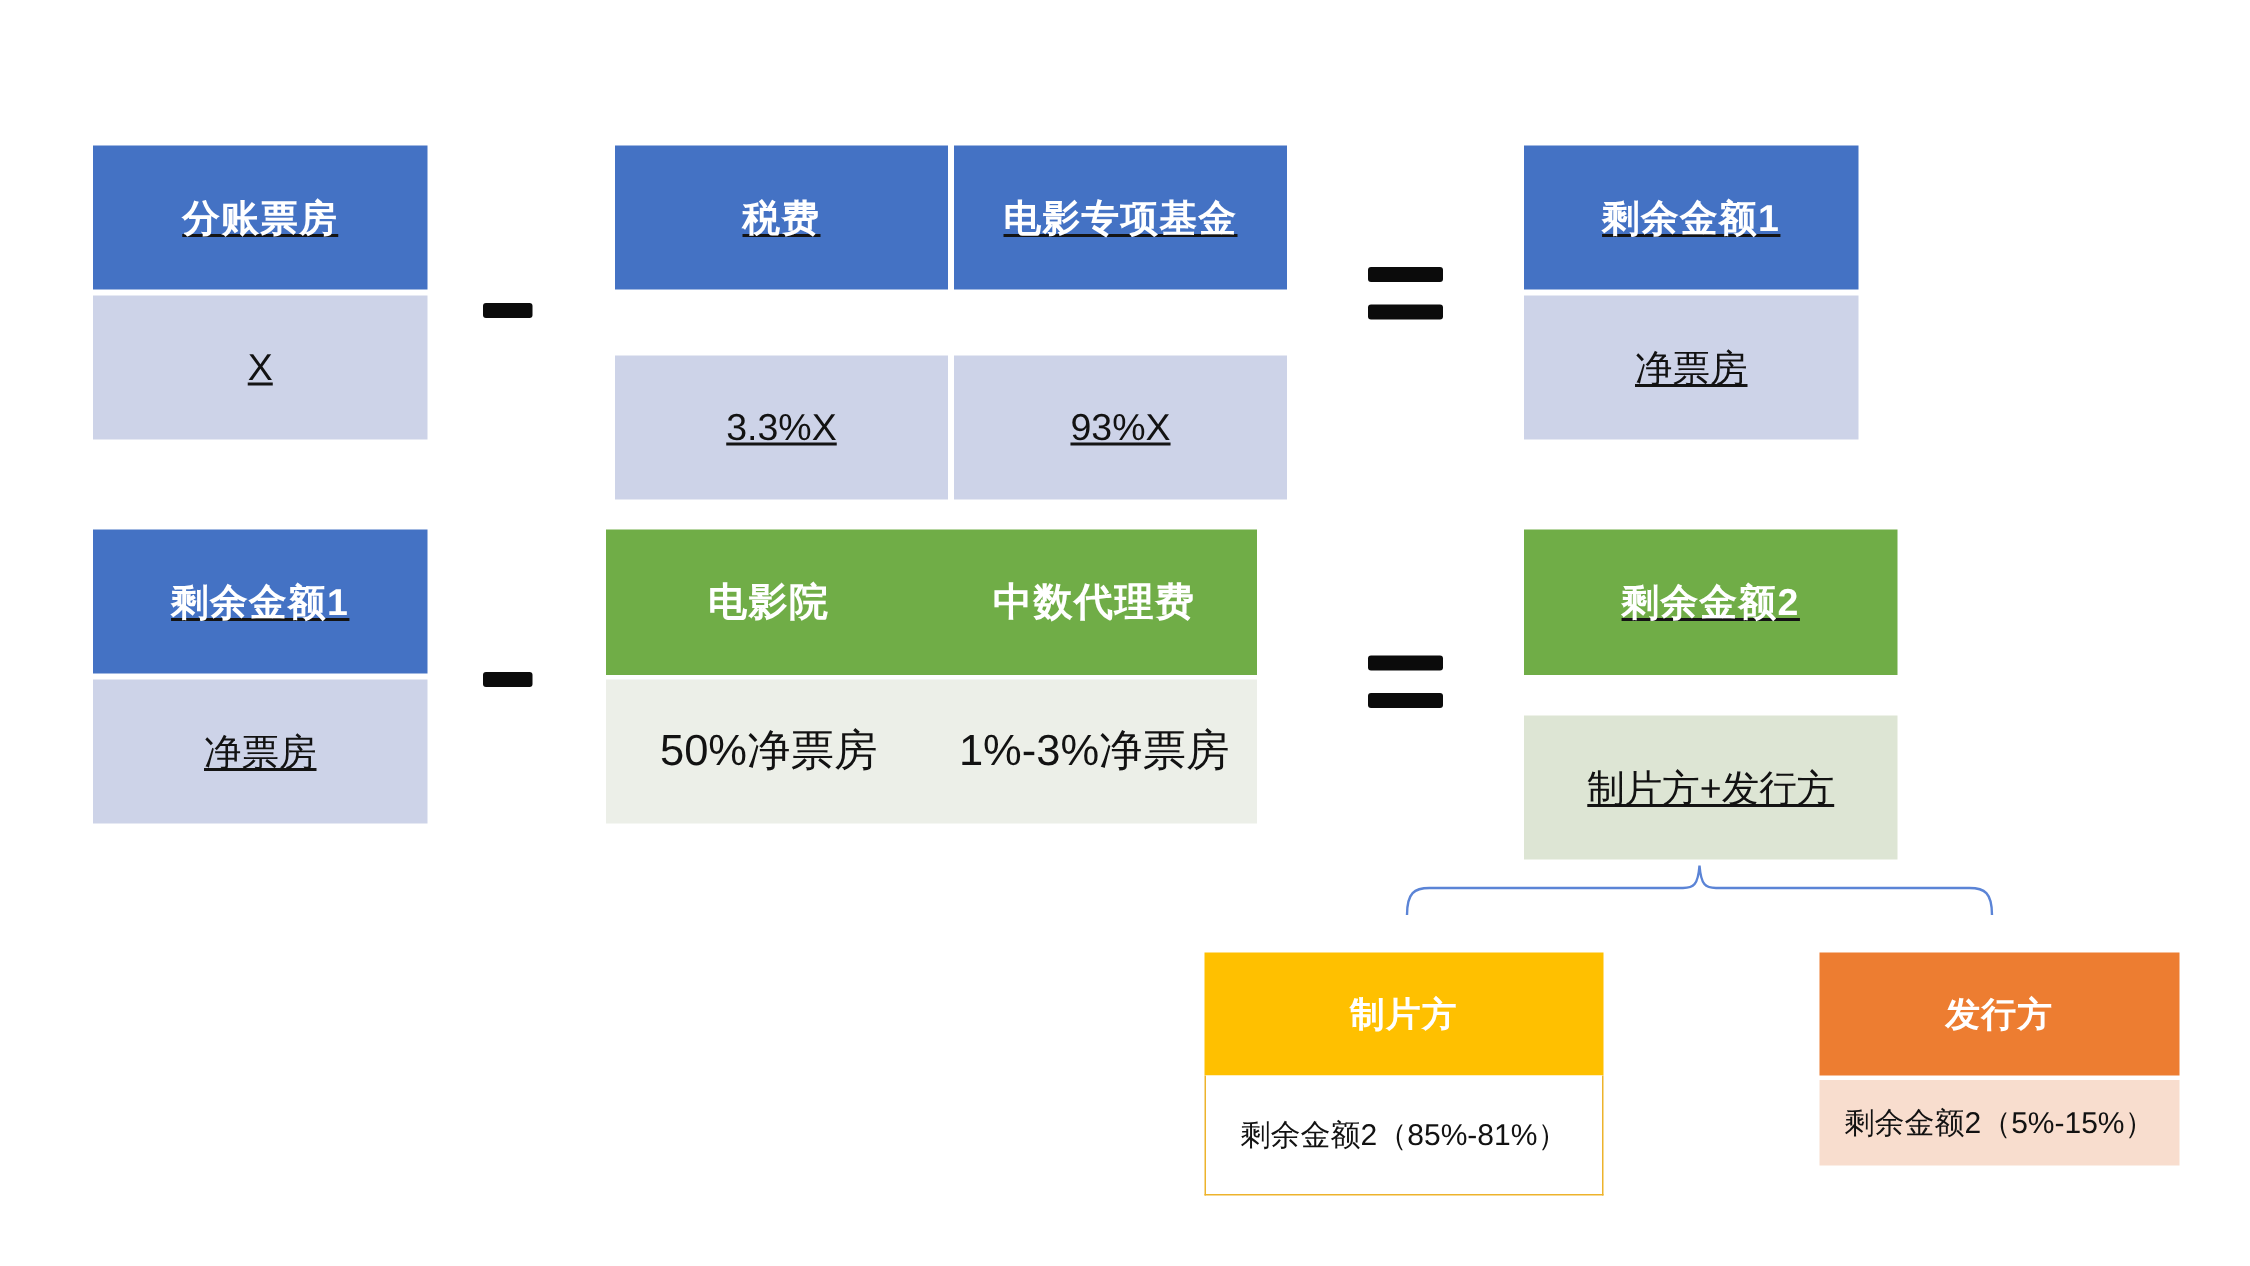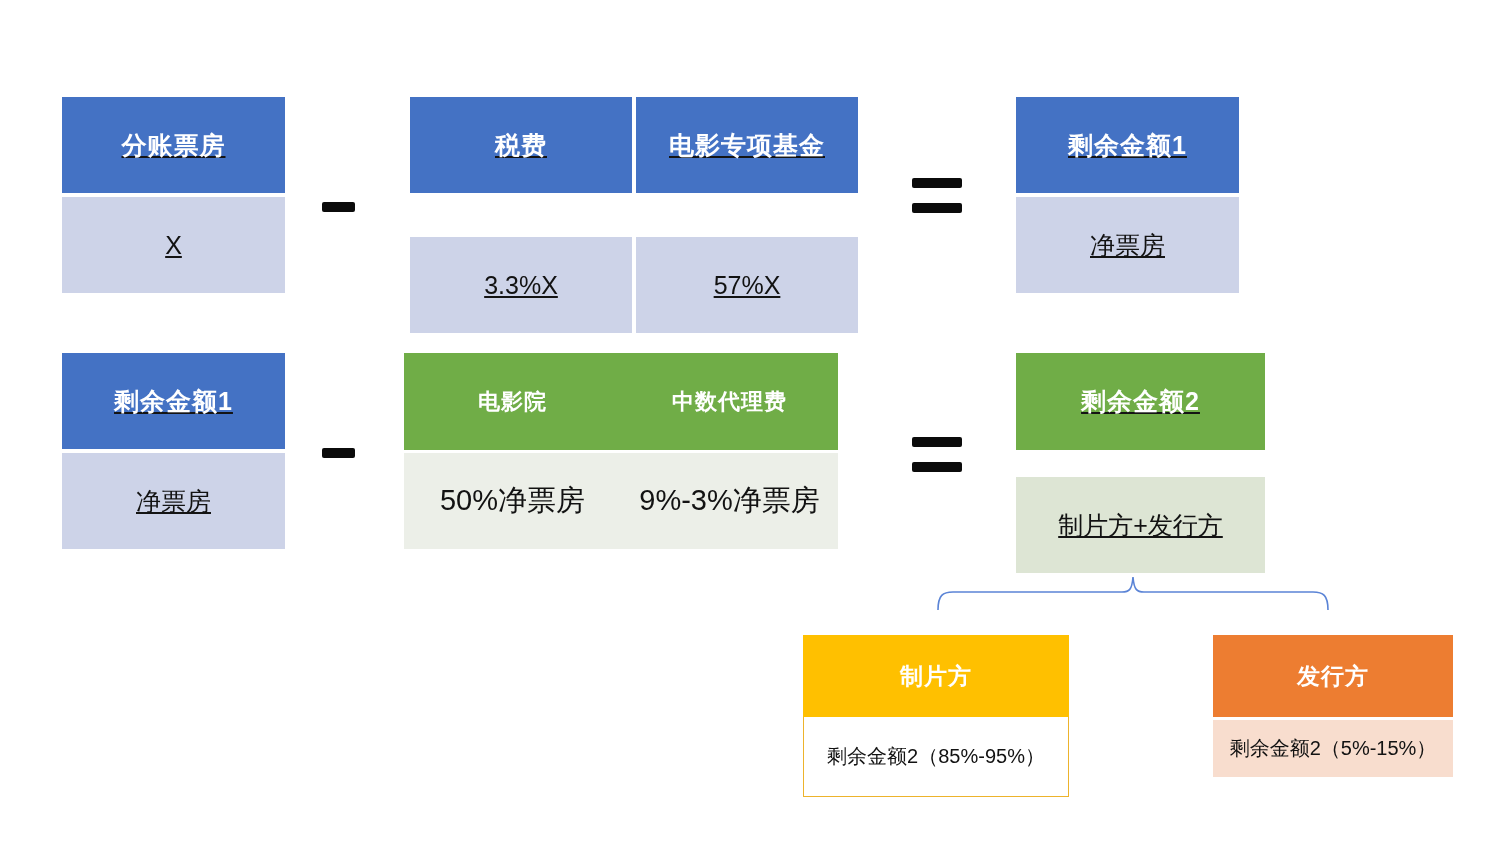--- a/index.html
+++ b/index.html
@@ -25,21 +25,21 @@
   .green-body-light{background:#ECEFE8;}
   .green-body{background:#DDE5D4;}
   
   .cells{display:flex;gap:4px;}
   .cells .tbox{flex:1;gap:20px;}
   
   .wide{display:flex;flex-direction:column;}
   .wide .hdrow{height:97px;background:#70AD47;display:flex;}
   .wide .hdrow span{
     flex:1;display:flex;align-items:center;justify-content:center;
-    color:#fff;font-weight:bold;font-size:22px;letter-spacing:1px;
+    color:#fff;font-weight:bold;font-size:26px;letter-spacing:1px;
   }
   .wide .gap{height:3px;}
   .wide .bdrow{height:96px;display:flex;}
   .wide .bdrow span{
     flex:1;display:flex;align-items:center;justify-content:center;
     font-size:29px;color:#121212;
   }
   
   .minus{width:33px;height:10px;background:#0b0b0b;border-radius:2px;}
   .eqbar{width:50px;height:10px;background:#0b0b0b;border-radius:2px;position:absolute;left:0;}
@@ -74,21 +74,21 @@
 
   <div class="abs cells" style="left:410px;top:97px;width:448px;">
     <div class="tbox blue">
       <div class="hd">税费</div>
       <div class="gap"></div>
       <div class="bd">3.3%X</div>
     </div>
     <div class="tbox blue">
       <div class="hd">电影专项基金</div>
       <div class="gap"></div>
-      <div class="bd">57%X</div>
+      <div class="bd">93%X</div>
     </div>
   </div>
 
   <div class="abs equals" style="left:912px;top:178px;height:35px;" aria-label="=">
     <div class="eqbar" style="top:0;"></div>
     <div class="eqbar" style="top:25px;"></div>
   </div>
 
   <div class="abs tbox blue" style="left:1016px;top:97px;width:223px;">
     <div class="hd">剩余金额1</div>
@@ -105,42 +105,42 @@
   <div class="abs minus" style="left:322px;top:448px;" aria-label="-"></div>
 
   <div class="abs wide" style="left:404px;top:353px;width:434px;">
     <div class="hdrow">
       <span>电影院</span>
       <span>中数代理费</span>
     </div>
     <div class="gap"></div>
     <div class="bdrow green-body-light">
       <span>50%净票房</span>
-      <span>9%-3%净票房</span>
+      <span>1%-3%净票房</span>
     </div>
   </div>
 
   <div class="abs equals" style="left:912px;top:437px;height:35px;" aria-label="=">
     <div class="eqbar" style="top:0;"></div>
     <div class="eqbar" style="top:25px;"></div>
   </div>
 
   <div class="abs tbox green" style="left:1016px;top:353px;width:249px;gap:12px;">
     <div class="hd" style="height:97px;">剩余金额2</div>
     <div class="gap" style="height:3px;"></div>
     <div class="bd green-body">制片方+发行方</div>
   </div>
 
   <svg class="abs" style="left:936px;top:574px;" width="394" height="38" viewBox="0 0 394 38">
     <path d="M2,36 C2,21 7,18 17,18 L186,18 C193,18 196,16 197,3 C198,16 201,18 208,18 L377,18 C387,18 392,21 392,36" fill="none" stroke="#5B84D6" stroke-width="1.6"></path>
   </svg>
 
   <div class="abs split yellow" style="left:803px;top:635px;width:266px;">
     <div class="hd">制片方</div>
-    <div class="bd">剩余金额2（85%-95%）</div>
+    <div class="bd">剩余金额2（85%-81%）</div>
   </div>
 
   <div class="abs split orange" style="left:1213px;top:635px;width:240px;">
     <div class="hd">发行方</div>
     <div class="gap"></div>
     <div class="bd">剩余金额2（5%-15%）</div>
   </div>
 
 </div>
 

